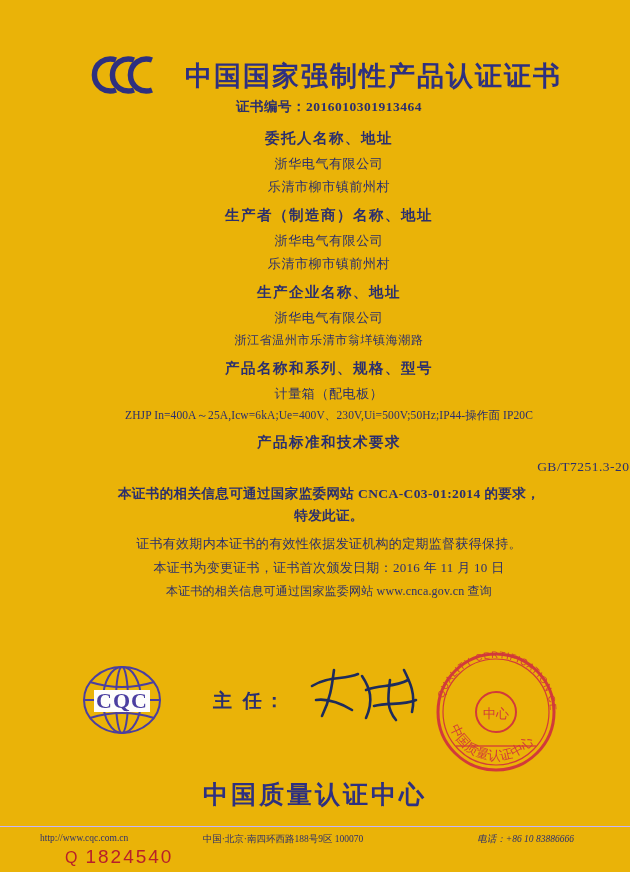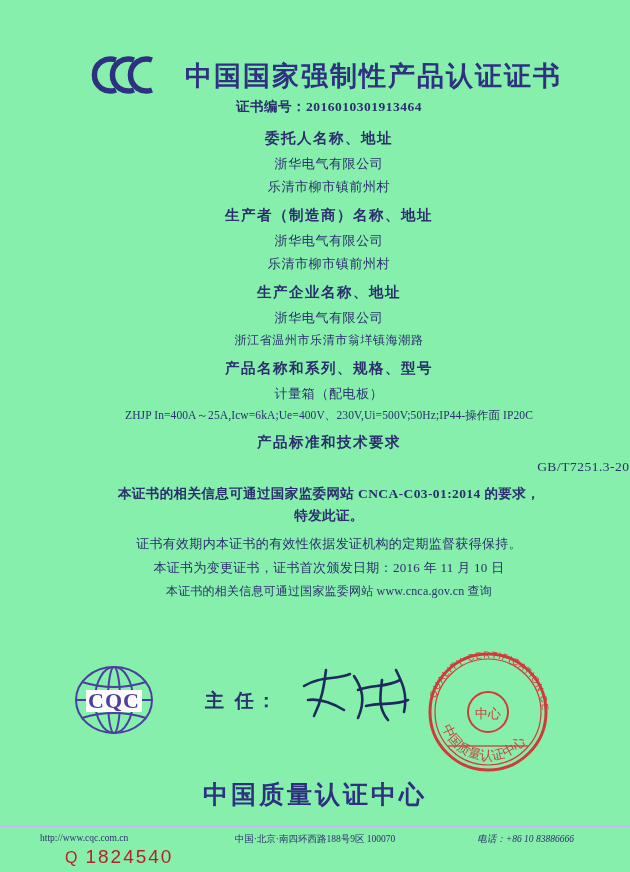--- a/index.html
+++ b/index.html
@@ -12,21 +12,21 @@
     height: 872px;
     position: relative;
     font-family: "Liberation Serif", serif;
     color: #2b2f6e;
     overflow: hidden;
   }
 
   .page {
     position: absolute;
     inset: 0;
-    background: #86efac;
+    background: #eab308;
   }
 
   
   .header {
     position: absolute;
     top: 26px;
     left: 0;
     width: 630px;
     height: 66px;
   }
@@ -124,21 +124,21 @@
   .note-small {
     font-size: 12px;
     letter-spacing: 0.2px;
     margin-bottom: 6px;
   }
 
   
   .sig-area {
     position: absolute;
     top: 640px;
-    left: 0;
+    left: 8px;
     width: 607px;
     height: 130px;
   }
   .cqc-globe {
     position: absolute;
     left: 62px;
     top: 24px;
     width: 104px;
     height: 72px;
   }
@@ -196,21 +196,21 @@
     color: #2b2f6e;
   }
   .footer-left {
     position: absolute;
     left: 40px;
     top: 2px;
   }
   .footer-center {
     position: absolute;
     left: 0;
-    width: 630px;
+    width: 566px;
     text-align: center;
     top: 2px;
   }
   .footer-right {
     position: absolute;
     right: 56px;
     top: 2px;
     font-style: italic;
   }
   .serial {

